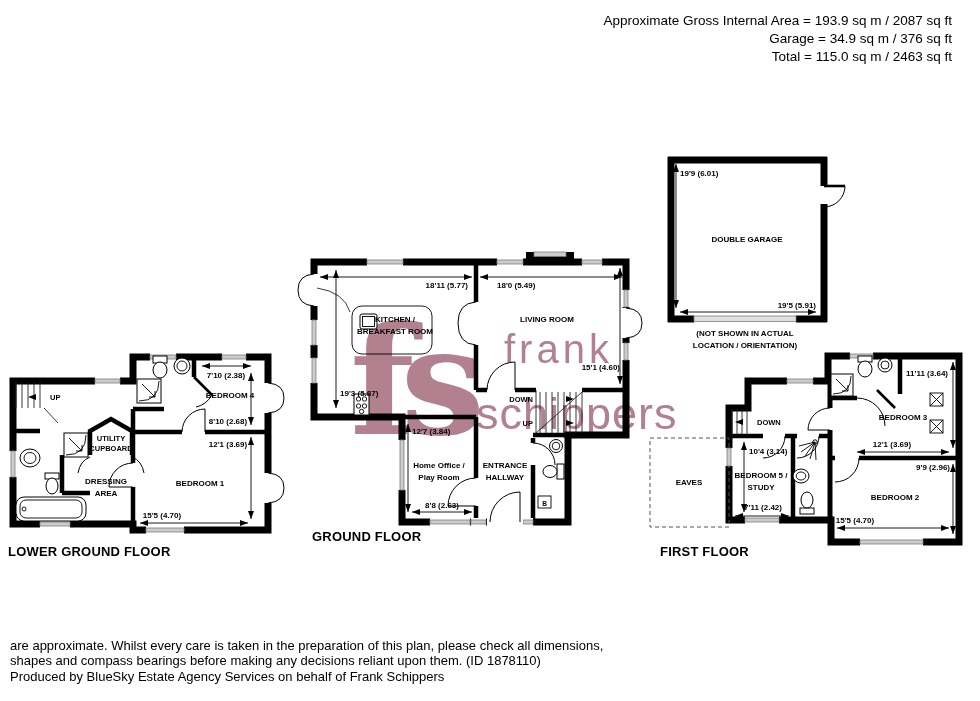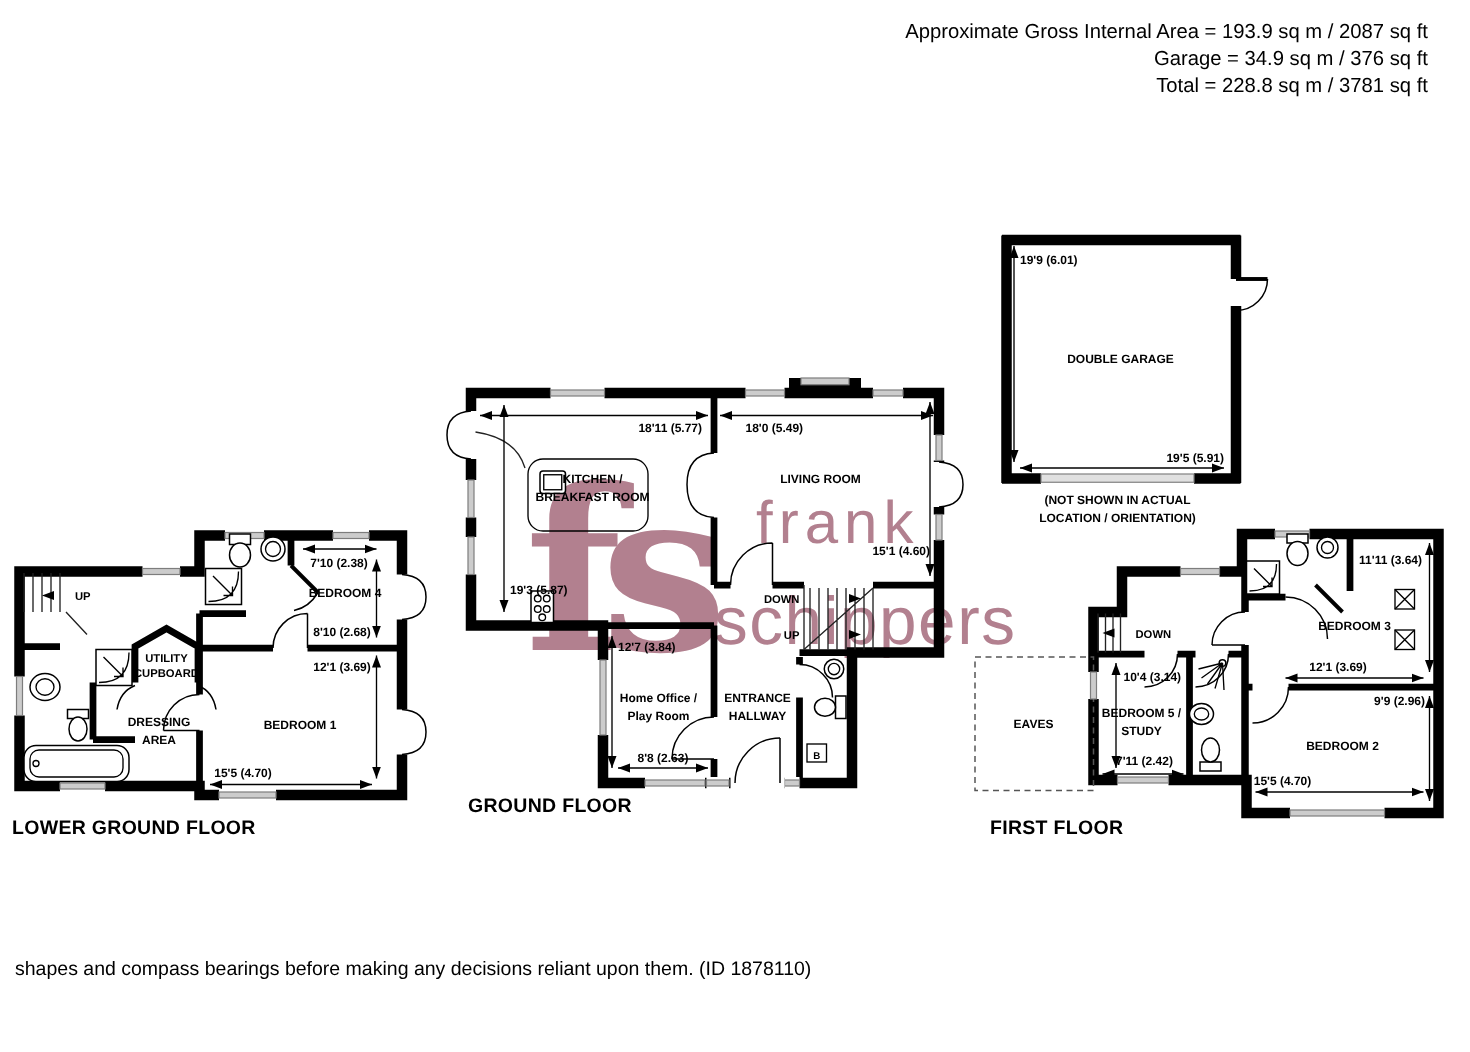--- a/index.html
+++ b/index.html
@@ -52,21 +52,21 @@
 
 <div class="page">
 
   <div class="wm wm-logo">fs</div>
   <div class="wm wm-l1">frank</div>
   <div class="wm wm-l2">schippers</div>
 
   <div class="hdr">
     <div class="al">Approximate Gross Internal Area = 193.9 sq m / 2087 sq ft</div>
     <div class="al">Garage = 34.9 sq m / 376 sq ft</div>
-    <div class="al">Total = 228.8 sq m / 3781 sq ft</div>
+    <div class="al">Total = 115.0 sq m / 2463 sq ft</div>
   </div>
 
   <svg id="lg" class="plan" width="290" height="215" viewBox="0 0 290 215">
     <defs>
       <marker id="lgA" markerWidth="9" markerHeight="8" refX="8" refY="3.5" orient="auto-start-reverse" markerUnits="userSpaceOnUse">
         <path d="M0,0.5 L8,3.5 L0,6.5 Z"></path>
       </marker>
     </defs>
     <path class="wall7" d="M13,36 H133 V12 H268 V185 H133 V179 H13 Z"></path>
 
@@ -426,16 +426,18 @@
     <text class="t8" text-anchor="end" x="166" y="168">19'5 (5.91)</text>
     <text class="t8" text-anchor="middle" x="95" y="196">(NOT SHOWN IN ACTUAL</text>
     <text class="t8" text-anchor="middle" x="95" y="208">LOCATION / ORIENTATION)</text>
   </svg>
 
   <div class="floor-label" id="lab-lg">LOWER GROUND FLOOR</div>
   <div class="floor-label" id="lab-gf">GROUND FLOOR</div>
   <div class="floor-label" id="lab-ff">FIRST FLOOR</div>
 
   <div class="ftr">
+    <div>are approximate. Whilst every care is taken in the preparation of this plan, please check all dimensions,</div>
     <div>shapes and compass bearings before making any decisions reliant upon them. (ID 1878110)</div>
+    <div>Produced by BlueSky Estate Agency Services on behalf of Frank Schippers</div>
   </div>
 
 </div>
 
 </body></html>

